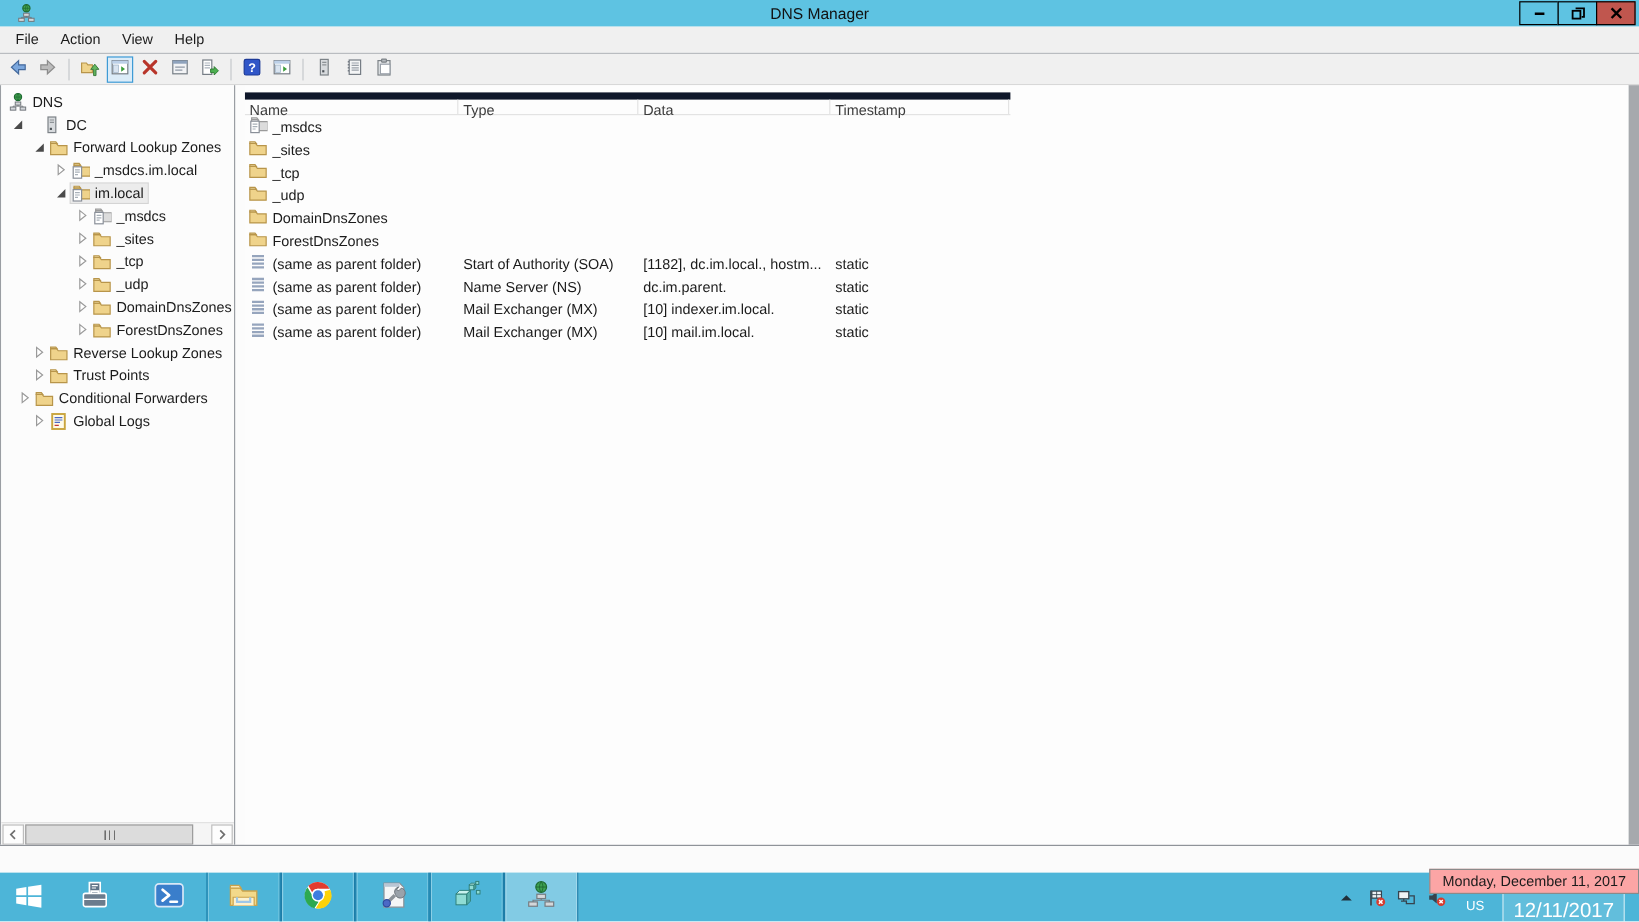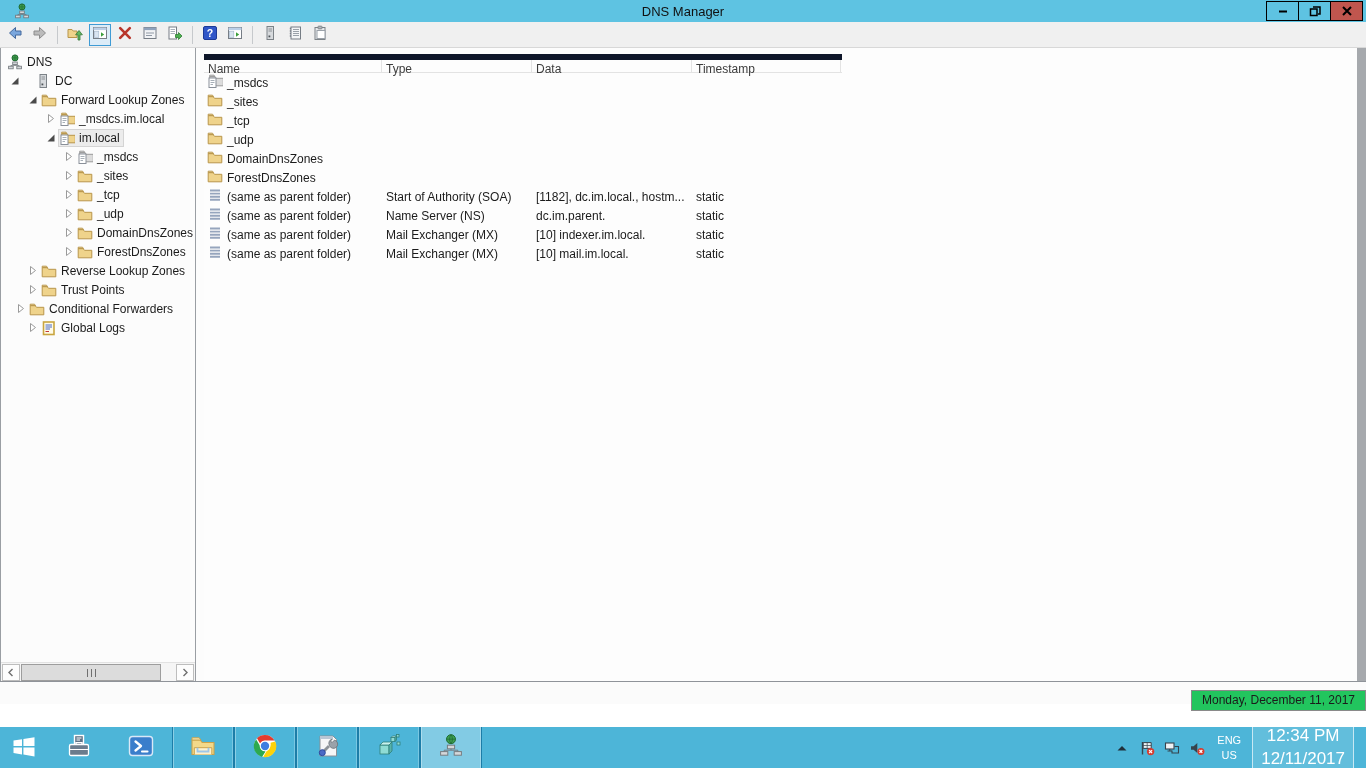--- a/index.html
+++ b/index.html
@@ -53,21 +53,21 @@
   .lheader .hcell:nth-child(3){ width:160px; }
   .lheader .hcell:nth-child(4){ width:149px; }
   .lrow { display:flex; height:19px; align-items:center; }
   .lcell { padding:0 4px; white-space:nowrap; overflow:hidden; }
   .lrow .lcell:nth-child(1){ width:178px; display:flex; align-items:center; gap:4px; padding-left:3px; }
   .lrow .lcell:nth-child(2){ width:150px; }
   .lrow .lcell:nth-child(3){ width:160px; }
   .lrow .lcell:nth-child(4){ width:149px; }
 
   .statusbar { height:23px; background:#fbfbfb; border-top:1px solid #8f9399; position:relative; }
-  .tooltip { position:absolute; right:0; top:8px; height:21px; line-height:19px; padding:0 10px; background:#22c55e; border:1px solid #8a8a8a; }
+  .tooltip { position:absolute; right:0; top:19px; height:21px; line-height:19px; padding:0 10px; background:#fca5a5; border:1px solid #8a8a8a; }
 
   
   .taskbar { height:41px; background:var(--blue-task); display:flex; align-items:stretch; }
   .tb-left { display:flex; align-items:stretch; }
   .tb-btn { width:62px; display:flex; align-items:center; justify-content:center; }
   .tb-btn.start { width:48px; }
   .tb-btn.framed { border-left:1px solid #1c7da8; border-right:1px solid #1c7da8; box-shadow: inset 1px 0 0 rgba(255,255,255,.35), inset -1px 0 0 rgba(255,255,255,.25); }
   .tb-btn.active { background:rgba(255,255,255,.30); }
   .tray { margin-left:auto; display:flex; align-items:center; gap:7px; padding-right:12px; }
   .trayico { width:18px; height:18px; display:flex; align-items:center; justify-content:center; }
@@ -105,20 +105,26 @@
             </svg>
         </span>
         <span class="ctl close">
           <svg width="16" height="16" viewBox="0 0 16 16">
               <path d="M4 4l8 8M12 4l-8 8" stroke="#000" stroke-width="2"></path>
             </svg>
         </span>
       </div>
     </div>
 
+    <div class="menubar" id="menubar">
+        <span class="menu-item">File</span>
+        <span class="menu-item">Action</span>
+        <span class="menu-item">View</span>
+        <span class="menu-item">Help</span>
+      </div>
     <div class="toolbar" id="toolbar">
         <span class="tbico">
           <span class=""><svg width="16" height="16" viewBox="0 0 16 16" xmlns="http://www.w3.org/2000/svg">
               <path d="M8.5 2.5 2.5 8l6 5.5V10H14V6H8.5z" fill="#7ba7dd" stroke="#44699c"></path>
             </svg></span>
         </span>
         <span class="tbico">
           <span class=""><svg width="16" height="16" viewBox="0 0 16 16" xmlns="http://www.w3.org/2000/svg">
               <path d="M7.5 2.5 13.5 8l-6 5.5V10H2V6h5.5z" fill="#bbbbbb" stroke="#8c8c8c"></path>
             </svg></span>

